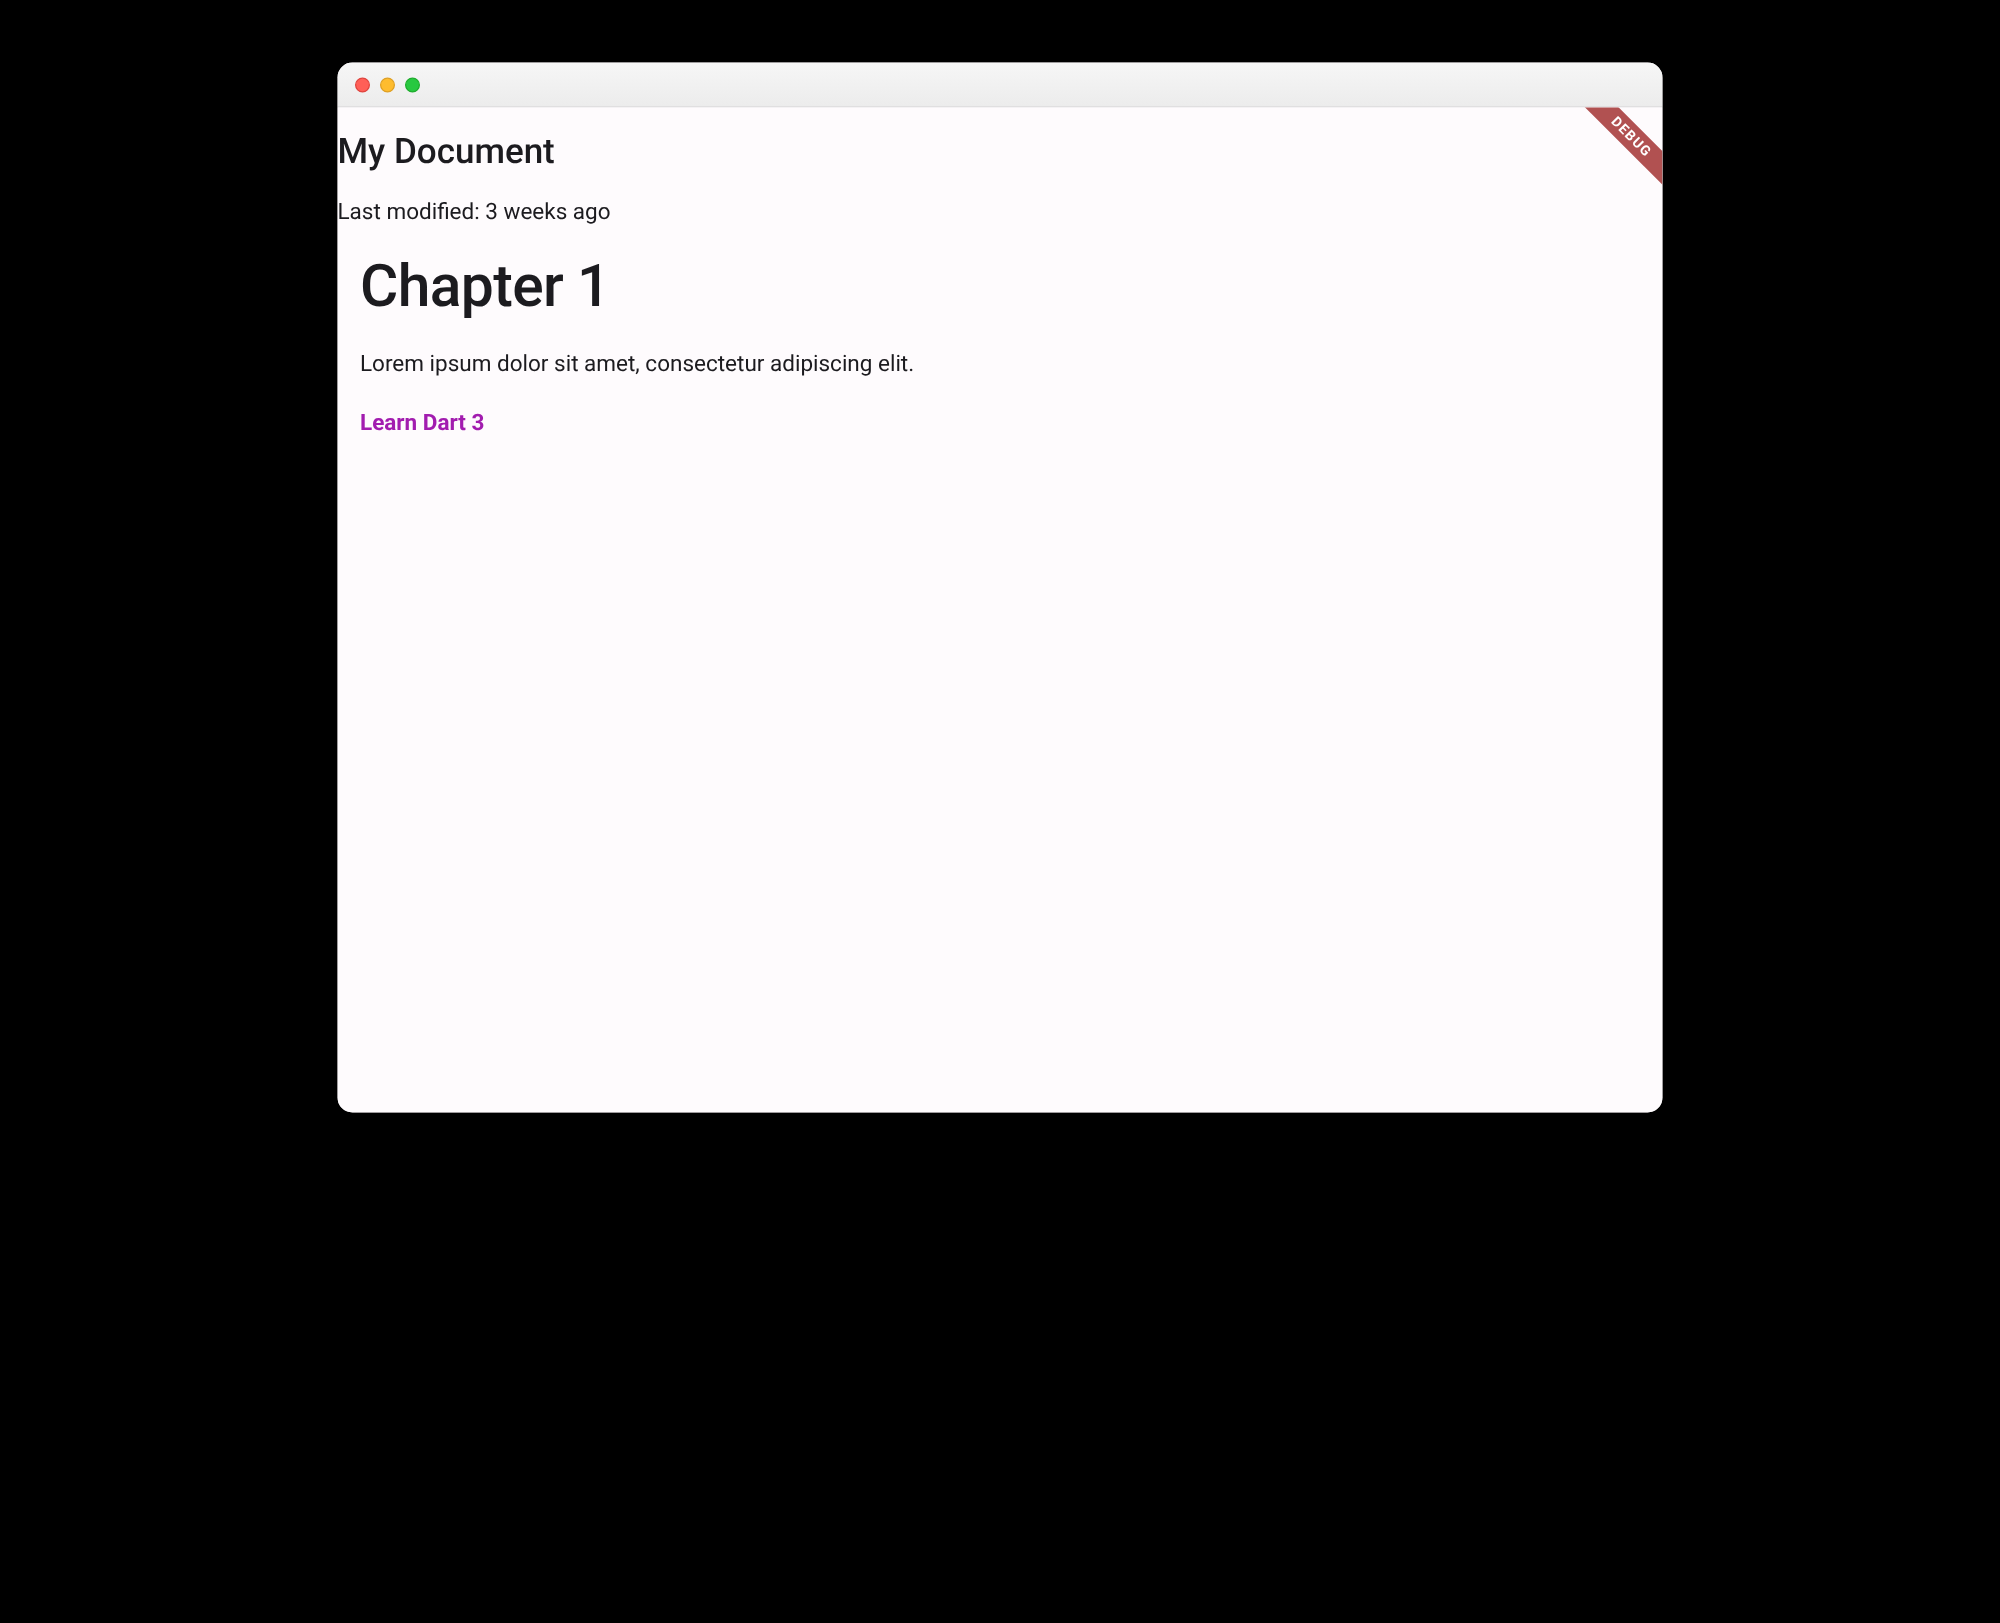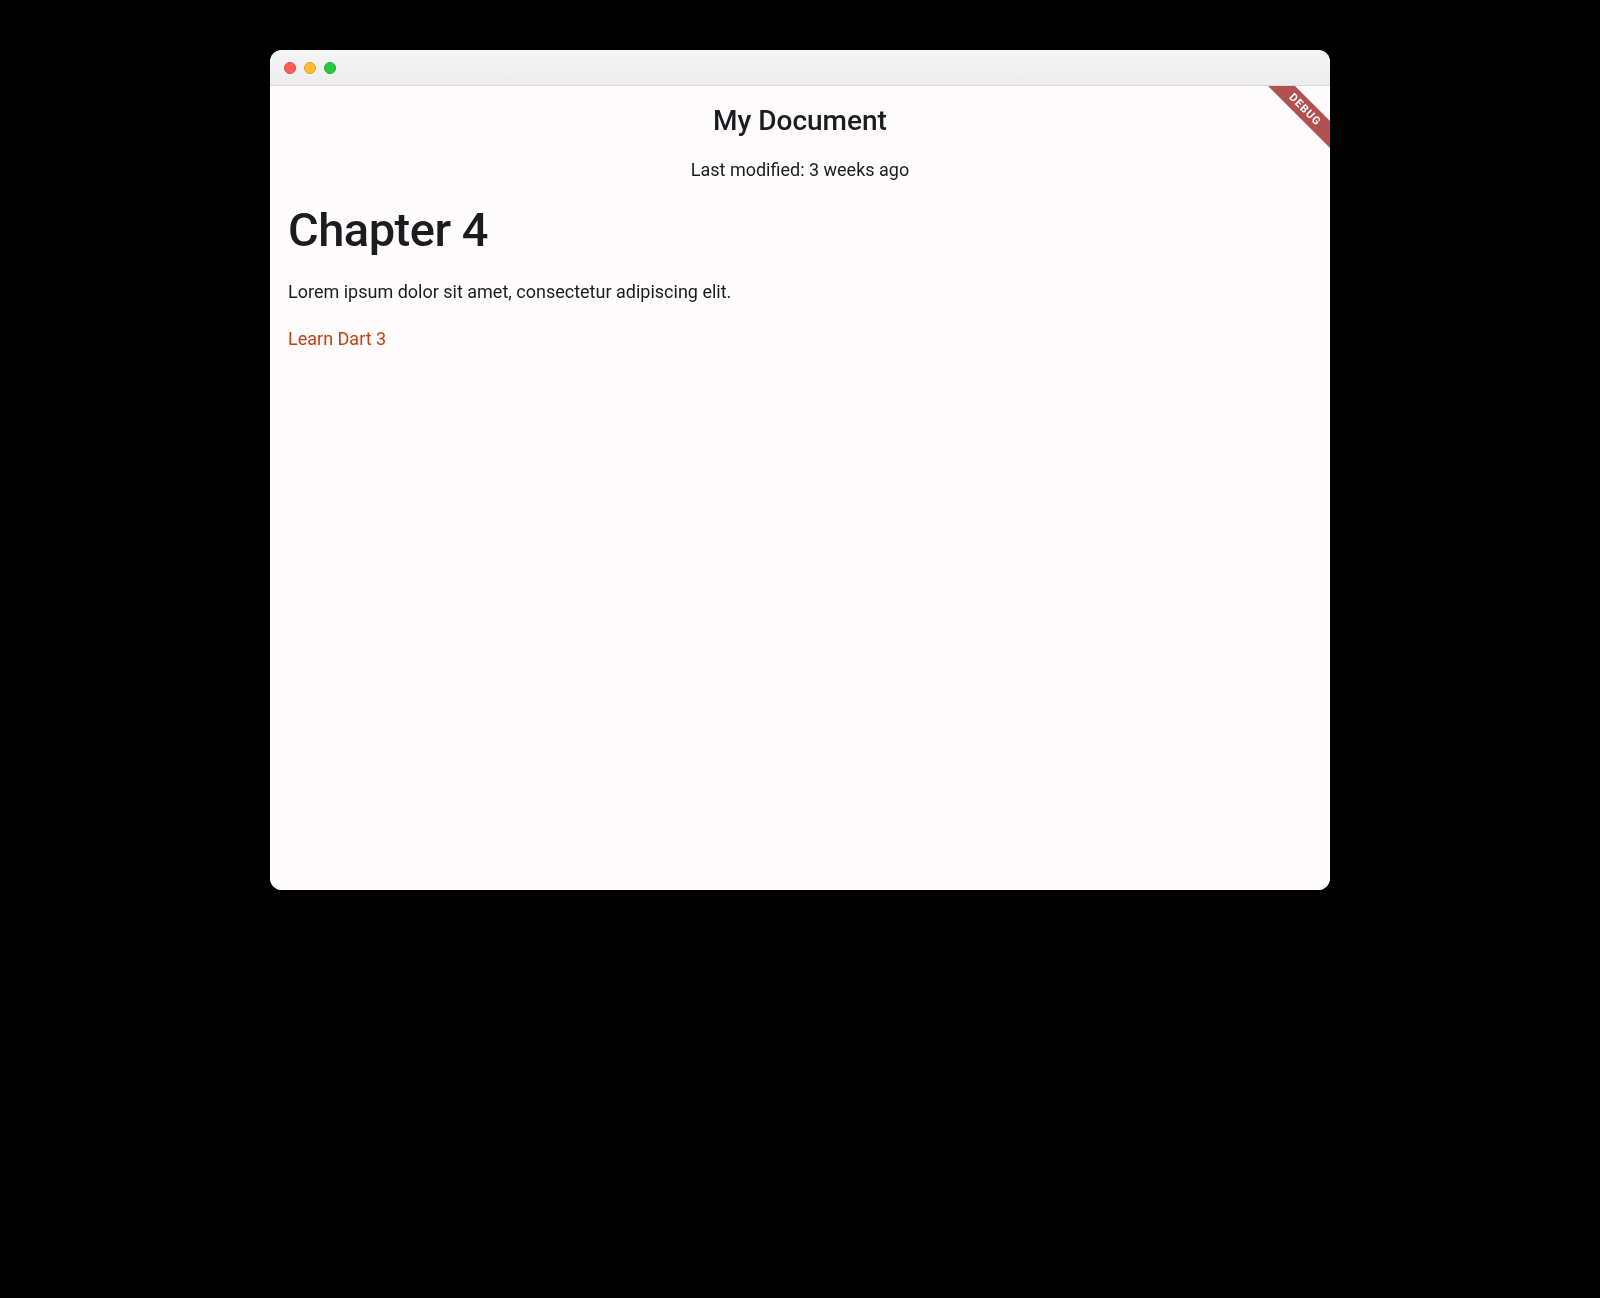--- a/index.html
+++ b/index.html
@@ -81,21 +81,21 @@
       font-size: 11px;
       font-weight: 700;
       letter-spacing: 1px;
       padding: 3px 45px;
       transform: rotate(45deg);
       text-align: center;
       z-index: 10;
     }
     
     .doc-header {
-      text-align: center;
+      text-align: left;
       padding-top: 18px;
     }
     
     .doc-title {
       font-size: 28px;
       font-weight: 500;
       color: #1c1b1f;
     }
     
     .doc-modified {
@@ -119,23 +119,23 @@
     
     .body-text {
       font-size: 18px;
       color: #1c1b1f;
       margin-top: 24px;
       font-weight: 400;
     }
     
     .body-text-2 {
       font-size: 18px;
-      color: #c2410c;
+      color: #a21caf;
       margin-top: 26px;
-      font-weight: 400;
+      font-weight: 700;
     }
   </style>
 </head>
 <body>
 
 <div class="window">
   <div class="titlebar">
     <div class="traffic-lights">
       <div class="traffic-light red"></div>
       <div class="traffic-light yellow"></div>
@@ -145,18 +145,18 @@
 
   <div class="app-content">
     <div class="debug-banner">DEBUG</div>
 
     <div class="doc-header">
       <div class="doc-title">My Document</div>
       <div class="doc-modified">Last modified: 3 weeks ago</div>
     </div>
 
     <div class="doc-body">
-      <h1 class="chapter-heading">Chapter 4</h1>
+      <h1 class="chapter-heading">Chapter 1</h1>
       <p class="body-text">Lorem ipsum dolor sit amet, consectetur adipiscing elit.</p>
       <p class="body-text-2">Learn Dart 3</p>
     </div>
   </div>
 </div>
 
 </body></html>

